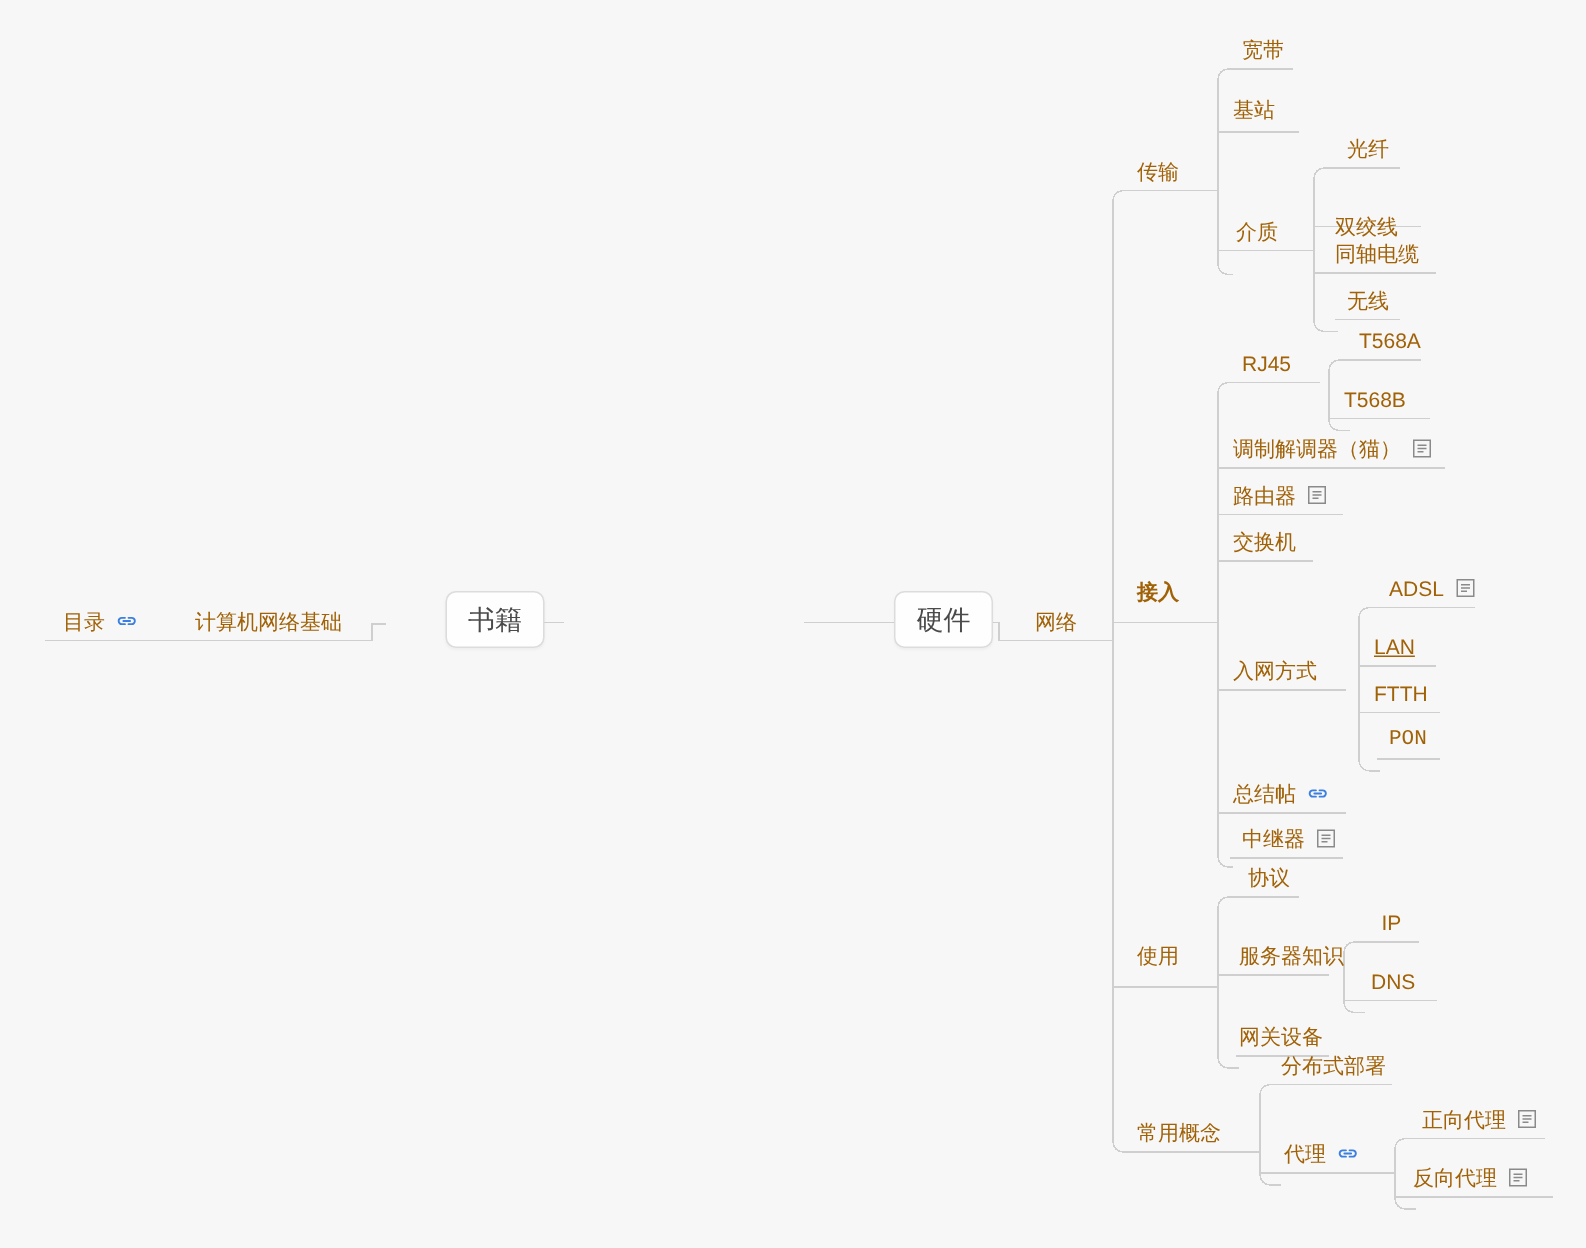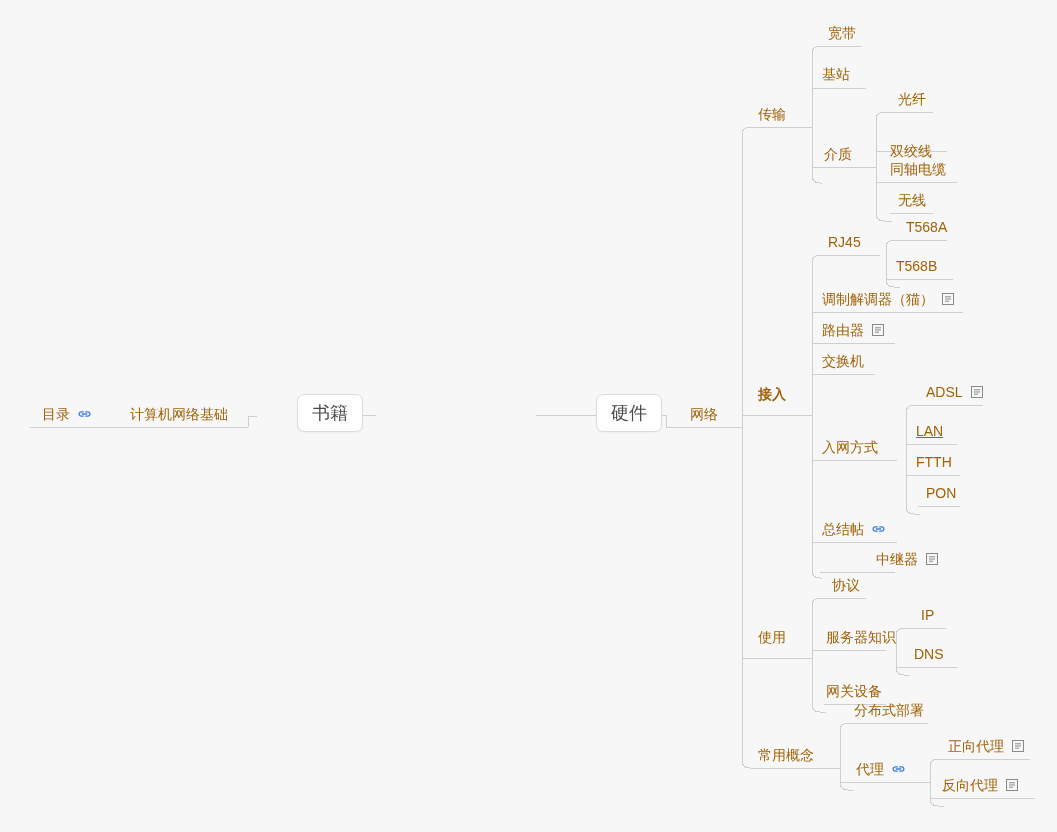--- a/index.html
+++ b/index.html
@@ -321,36 +321,36 @@
   </div>
 
   <div class="node topic" style="left:910px; top:422px;text-decoration:underline;">
     <span class="lbl">LAN</span>
   </div>
 
   <div class="node topic" style="left:910px; top:453px;">
     <span class="lbl">FTTH</span>
   </div>
 
-  <div class="node topic" style="left:920px; top:484px;">
+  <div class="node topic" style="left:920px; top:484px;font-family:Liberation Mono, monospace;">
     <span class="lbl">PON</span>
   </div>
 
   <div class="node topic" style="left:816px; top:520px;">
     <span class="lbl">总结帖</span>
     <span class="icon link-icon">
       <svg viewBox="0 0 20 14" fill="none" stroke="#3b7fe0" stroke-width="1.7" stroke-linecap="round">
         <path d="M8.4 4.2H5.6a2.8 2.8 0 1 0 0 5.6h2.8"></path>
         <path d="M11.6 4.2h2.8a2.8 2.8 0 1 1 0 5.6h-2.8"></path>
         <path d="M7 7h6"></path>
       </svg>
     </span>
   </div>
 
-  <div class="node topic" style="left:822px; top:550px;margin-left:48px;">
+  <div class="node topic" style="left:822px; top:550px;">
     <span class="lbl">中继器</span>
     <span class="icon note-icon">
       <svg viewBox="0 0 14 14">
         <rect x="1.5" y="1.5" width="11" height="11" fill="none" stroke="#8a8a8a" stroke-width="1"></rect>
         <path d="M4 4.8h6M4 7h6M4 9.2h4" stroke="#8a8a8a" stroke-width="1"></path>
       </svg>
     </span>
   </div>
 
   <div class="node topic" style="left:752px; top:628px;">

